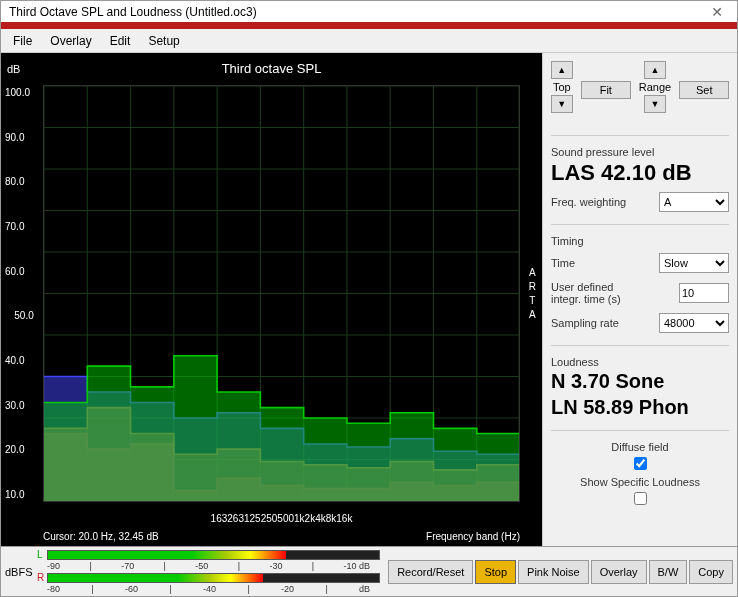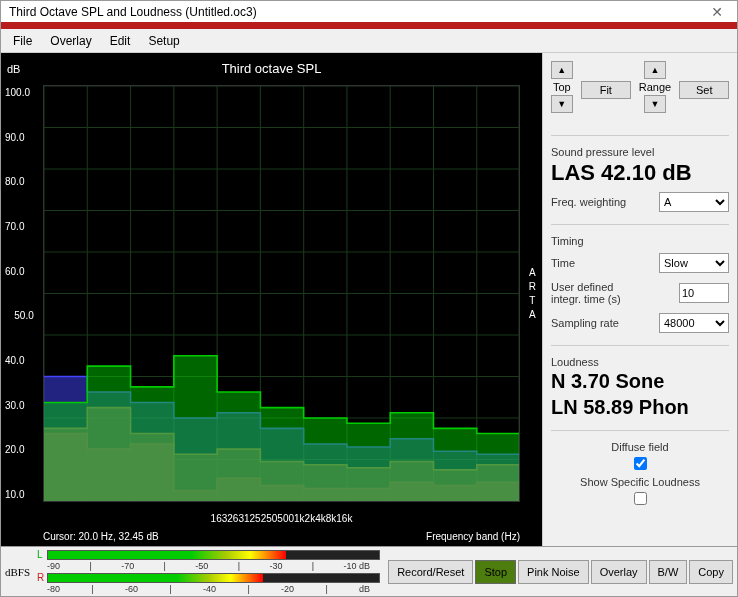--- a/index.html
+++ b/index.html
@@ -41,21 +41,21 @@
     .loudness-value { font-size: 20px; font-weight: bold; color: #000; line-height: 1.3; }
     
     .checkbox-row { display: flex; align-items: center; gap: 4px; justify-content: space-between; flex-direction: column; }
     .checkbox-label { font-size: 11px; color: #333; }
     .checkbox-input { cursor: pointer; }
     
     .divider { border-top: 1px solid #ccc; margin: 4px 0; }
     
     .bottom-bar { background: #f0f0f0; border-top: 1px solid #999; display: flex; flex-direction: column; }
     .action-btn { padding: 3px 8px; font-size: 11px; background: #e1e1e1; border: 1px solid #999; cursor: pointer; height: 24px; }
-    .action-btn.active { background: #4d7c0f; border-color: #666; }
+    .action-btn.active { background: #eab308; border-color: #666; }
     
     .ctrl-pair { display: flex; flex-direction: column; align-items: center; gap: 2px; }
   </style>
 </head>
 <body>
 
 <div class="window">
 
   <div class="title-bar">
     <span class="title-bar-title">Third Octave SPL and Loudness (Untitled.oc3)</span>
@@ -251,21 +251,21 @@
       <div class="checkbox-row">
         <span class="checkbox-label">Show Specific Loudness</span>
         <input type="checkbox" class="checkbox-input" style="">
       </div>
     </div>
   </div>
 
   <div class="bottom-bar">
 
     <div style="display:flex; align-items:center; padding:2px 4px; background:#f0f0f0;">
-      <span style="font-size:11px;color:#000;width:32px;font-family:Liberation Serif, serif;">dBFS</span>
+      <span style="font-size:11px;color:#000;width:32px;">dBFS</span>
       <div style="flex:1; display:flex; flex-direction:column; gap:1px;">
 
         <div style="display:flex; align-items:center; gap:2px;">
           <span style="font-size:10px;color:#00aa00;width:8px;">L</span>
           <div style="flex:1; height:10px; background:#222; border:1px solid #555; position:relative; overflow:hidden;">
             <div style="width:72%; height:100%; background:linear-gradient(to right, #00cc00 60%, #aacc00 75%, #ffff00 85%, #ff8800 92%, #ff0000 100%);"></div>
           </div>
         </div>
 
         <div style="display:flex; justify-content:space-between; padding:0 10px 0 10px; font-size:9px; color:#333;">

